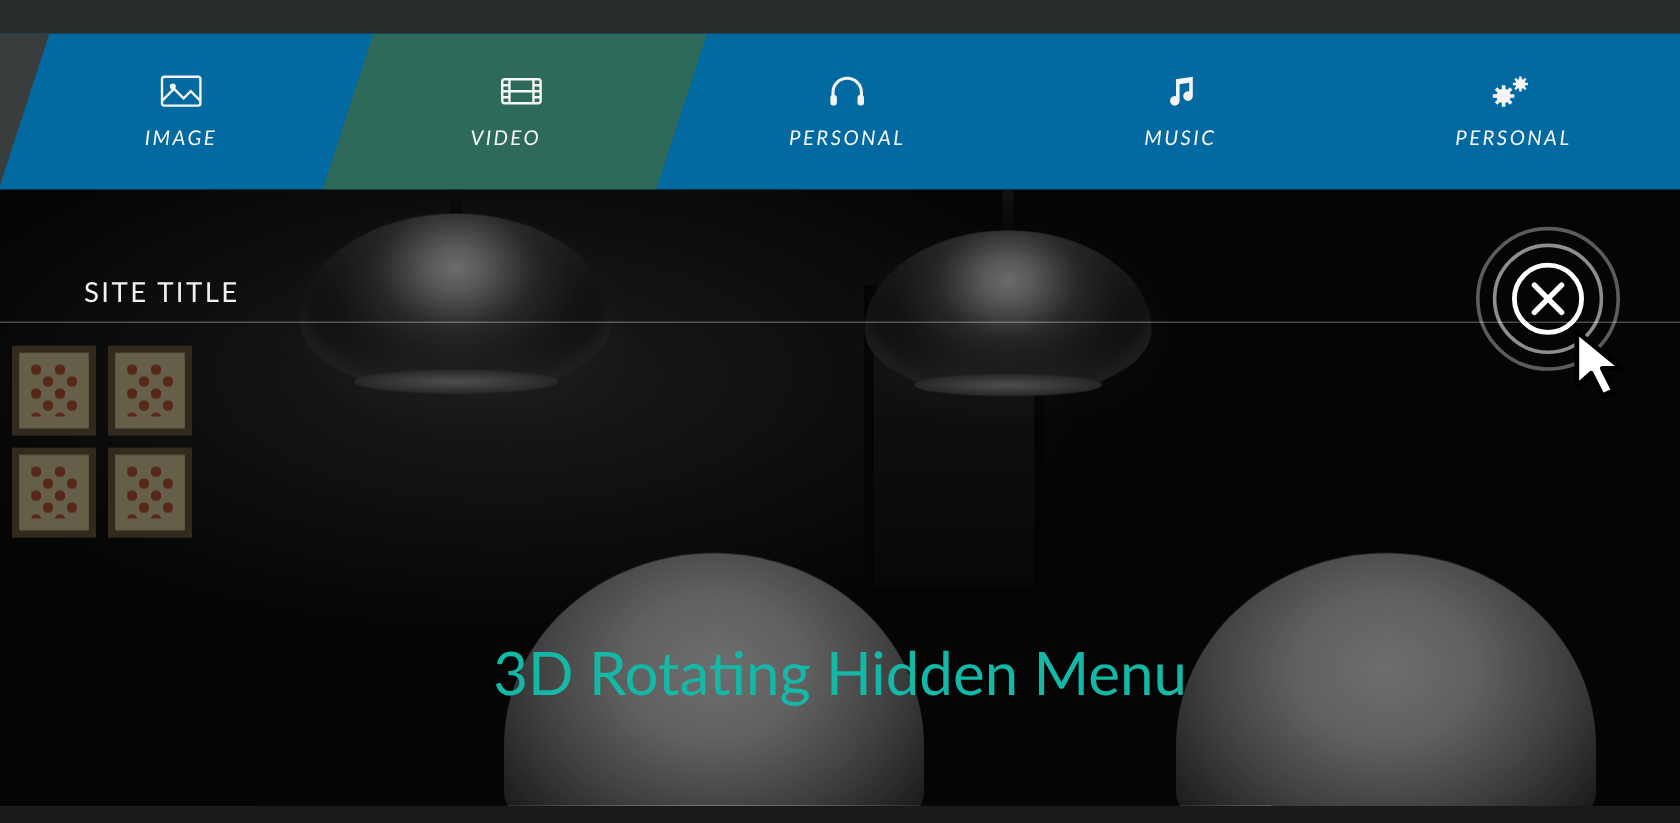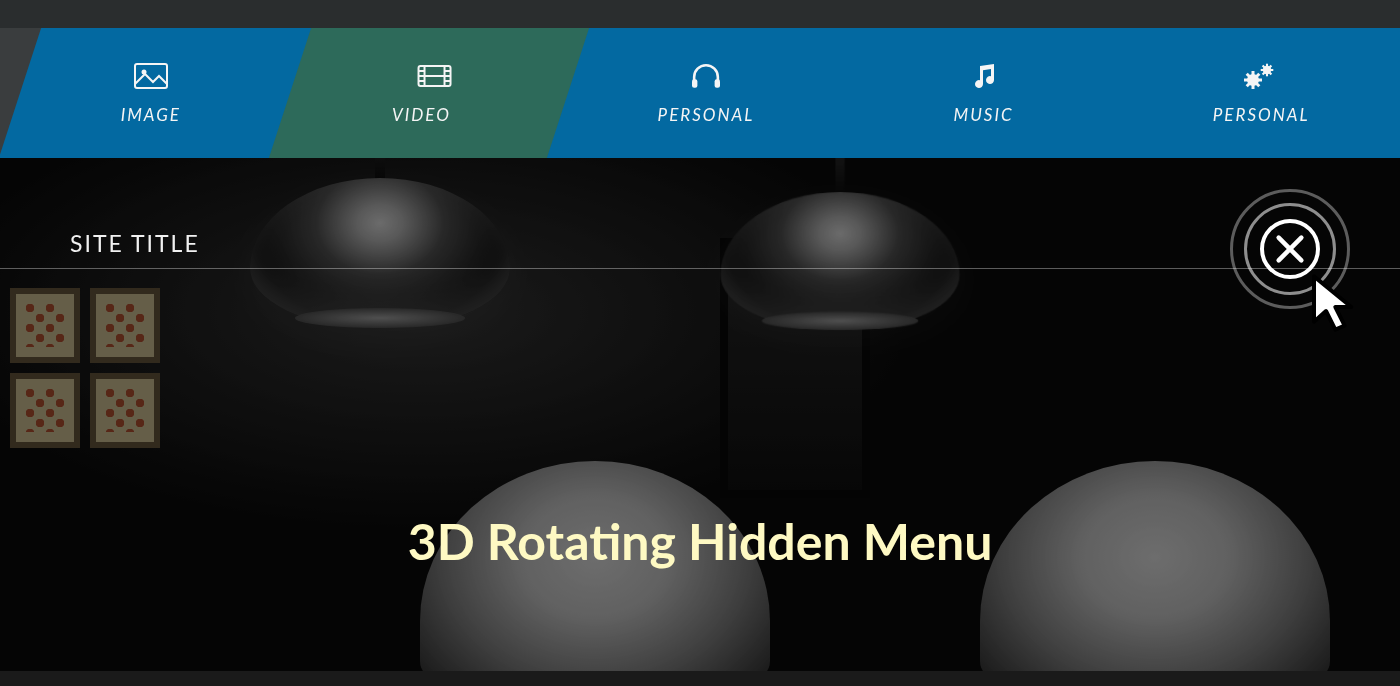--- a/index.html
+++ b/index.html
@@ -226,26 +226,26 @@
       position: absolute;
       top: 110px;
       left: 0; right:0;
       height: 1px;
       background: rgba(255,255,255,0.35);
       z-index: 9;
     }
 
     .hero-title {
       position: absolute;
-      top: 353px;
+      top: 372px;
       left: 50%;
       transform: translateX(-50%);
       font-size: 50px;
-      font-weight: 700;
-      color: #fef9c3;
+      font-weight: 400;
+      color: #14b8a6;
       z-index: 10;
       white-space: nowrap;
     }
   </style>
 </head>
 <body>
 
 <div class="top-strip"></div>
 
 <nav class="menu-bar">

